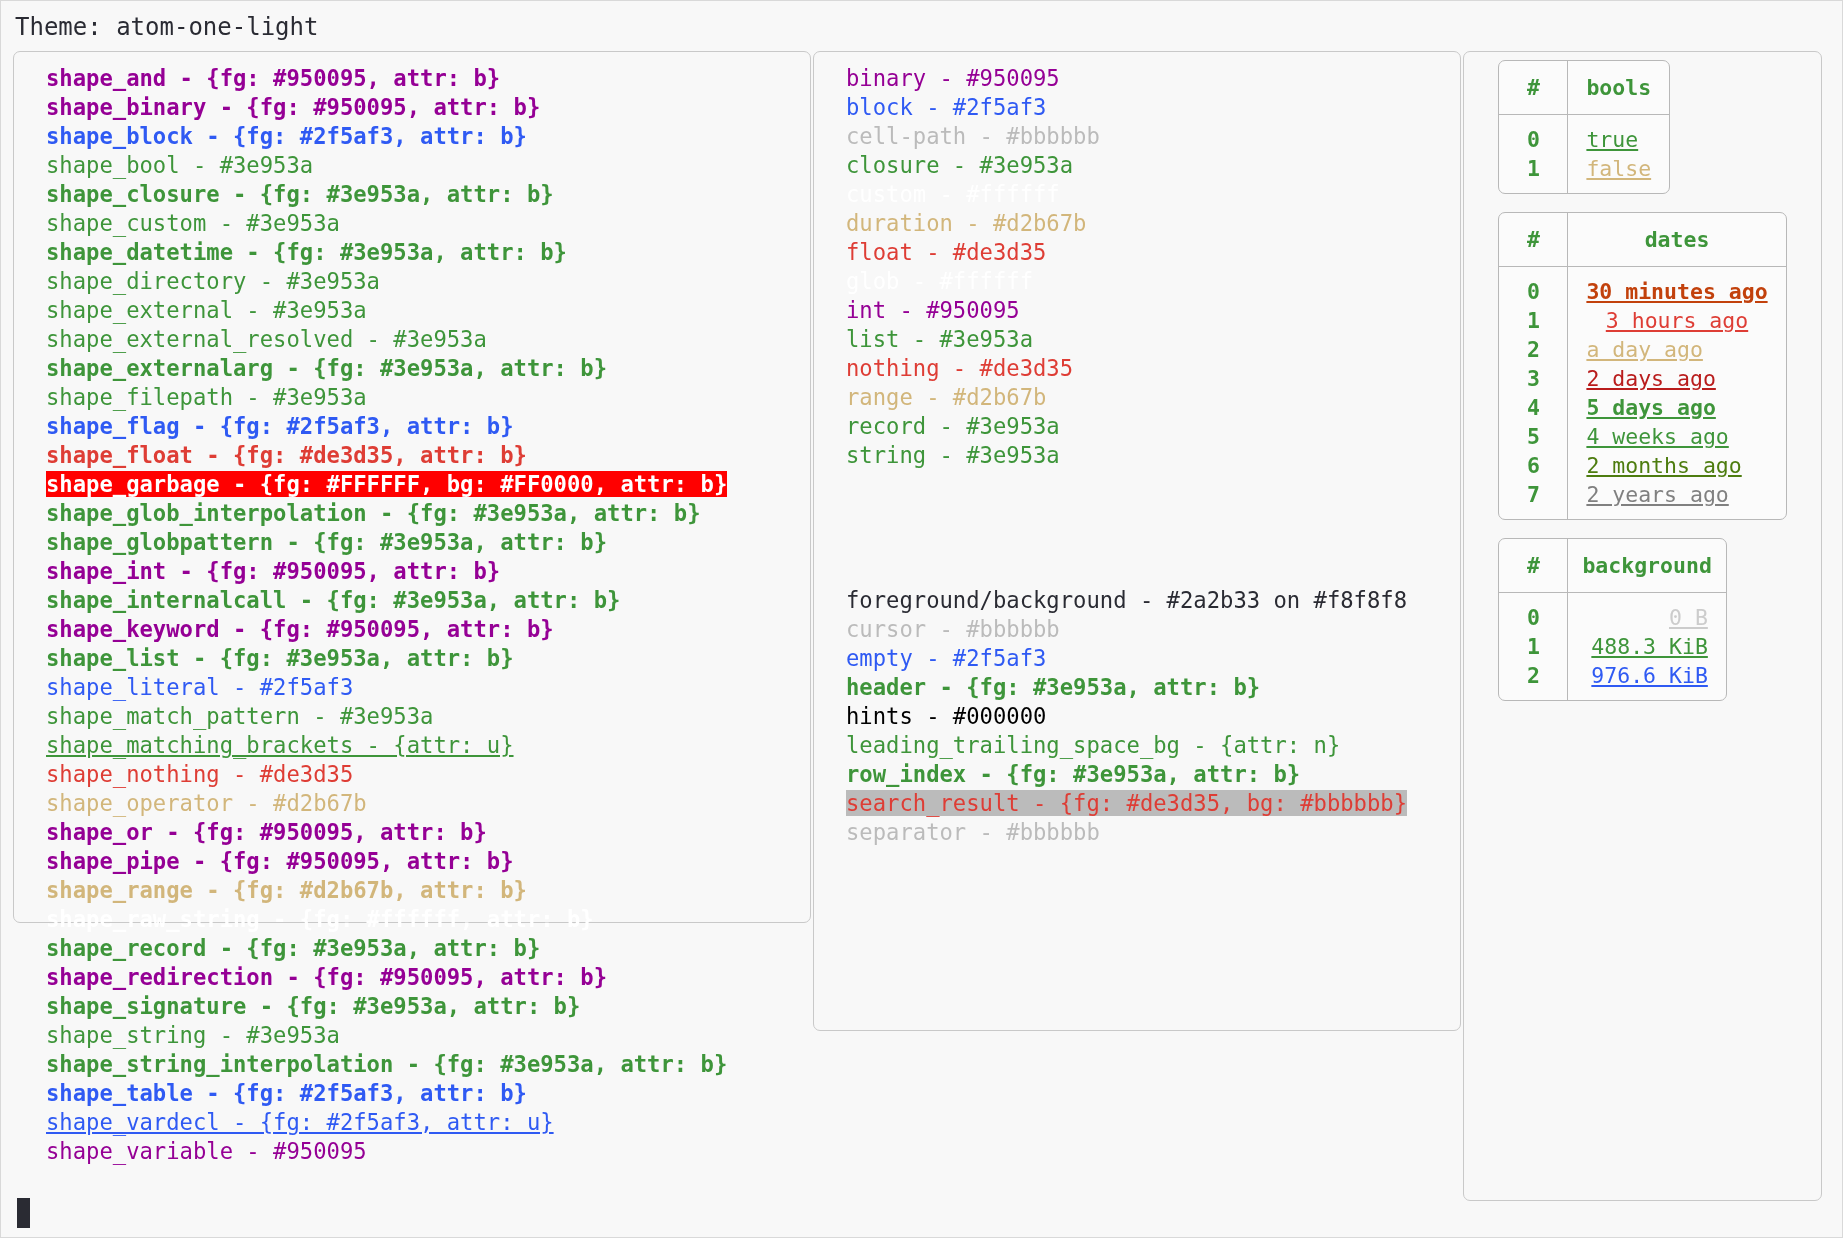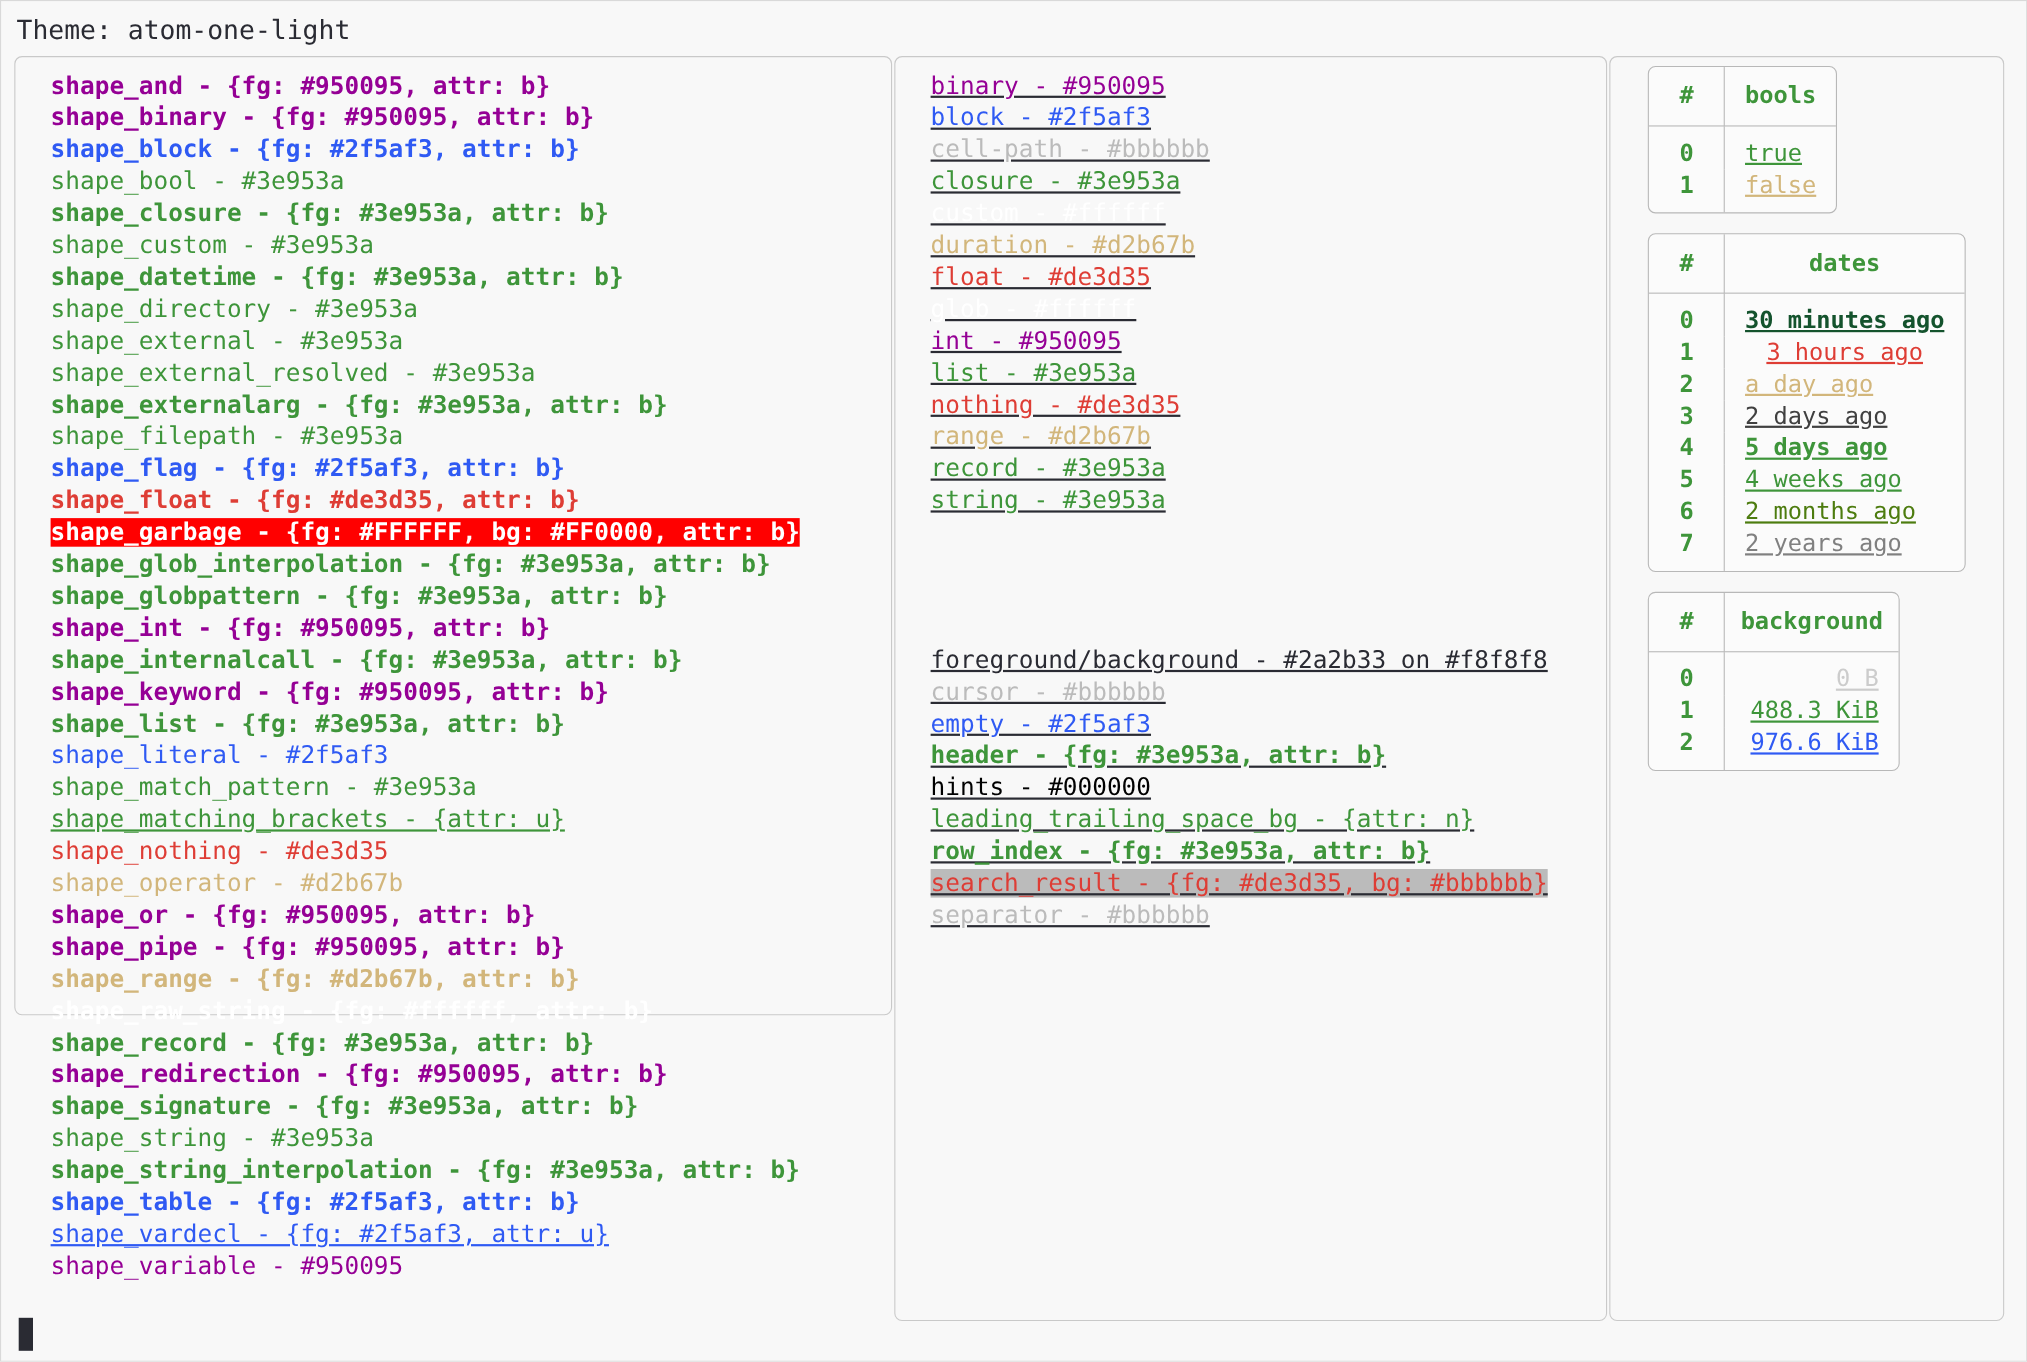--- a/index.html
+++ b/index.html
@@ -50,24 +50,23 @@
     box-sizing: border-box;
   }
 
   .panel-shapes {
     width: 798px;
     height: 872px;
     padding: 12px 0 0 0;
   }
   .panel-prims {
     width: 648px;
-    height: 1150px;
+    height: 980px;
     margin-left: 2px;
     padding: 12px 0 0 0;
-    text-decoration: underline;
   }
   .panel-tables {
     width: 359px;
     height: 1150px;
     margin-left: 2px;
     padding: 8px 0 0 0;
     display: flex;
     flex-direction: column;
     align-items: center;
   }
@@ -185,33 +184,33 @@
           <table class="nu-table">
             <thead>
               <tr>
                 <th class="col-idx">#</th>
                 <th>dates</th>
               </tr>
             </thead>
             <tbody>
               <tr>
                 <td class="col-idx">0</td>
-                <td class="col-val cell-left" style="color: #14532d; font-weight: bold;">30 minutes ago</td>
+                <td class="col-val cell-left" style="color: #c2410c; font-weight: bold;">30 minutes ago</td>
               </tr>
               <tr>
                 <td class="col-idx">1</td>
                 <td class="col-val cell-left" style="color: rgb(222, 61, 53); text-align: center;">3 hours ago</td>
               </tr>
               <tr>
                 <td class="col-idx">2</td>
                 <td class="col-val cell-left" style="color: rgb(210, 182, 123);">a day ago</td>
               </tr>
               <tr>
                 <td class="col-idx">3</td>
-                <td class="col-val cell-left" style="color: #404040; margin-top: 11px;">2 days ago</td>
+                <td class="col-val cell-left" style="color: #b91c1c; margin-top: 11px;">2 days ago</td>
               </tr>
               <tr>
                 <td class="col-idx">4</td>
                 <td class="col-val cell-left" style="color: rgb(62, 149, 58); font-weight: bold;">5 days ago</td>
               </tr>
               <tr>
                 <td class="col-idx">5</td>
                 <td class="col-val cell-left" style="color: rgb(62, 149, 58);">4 weeks ago</td>
               </tr>
               <tr>

